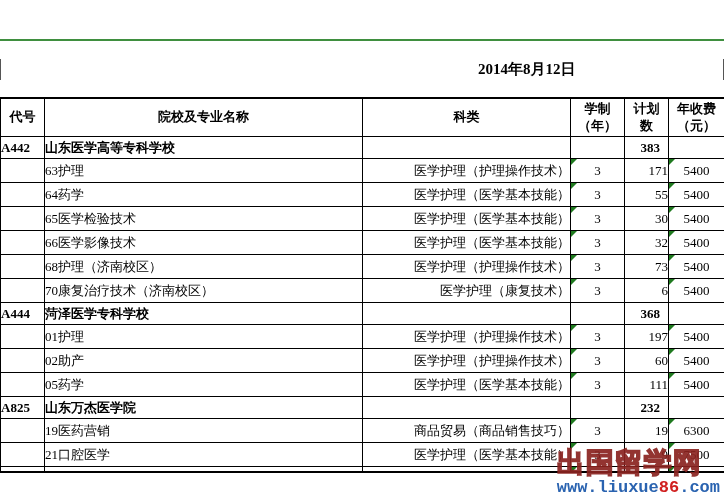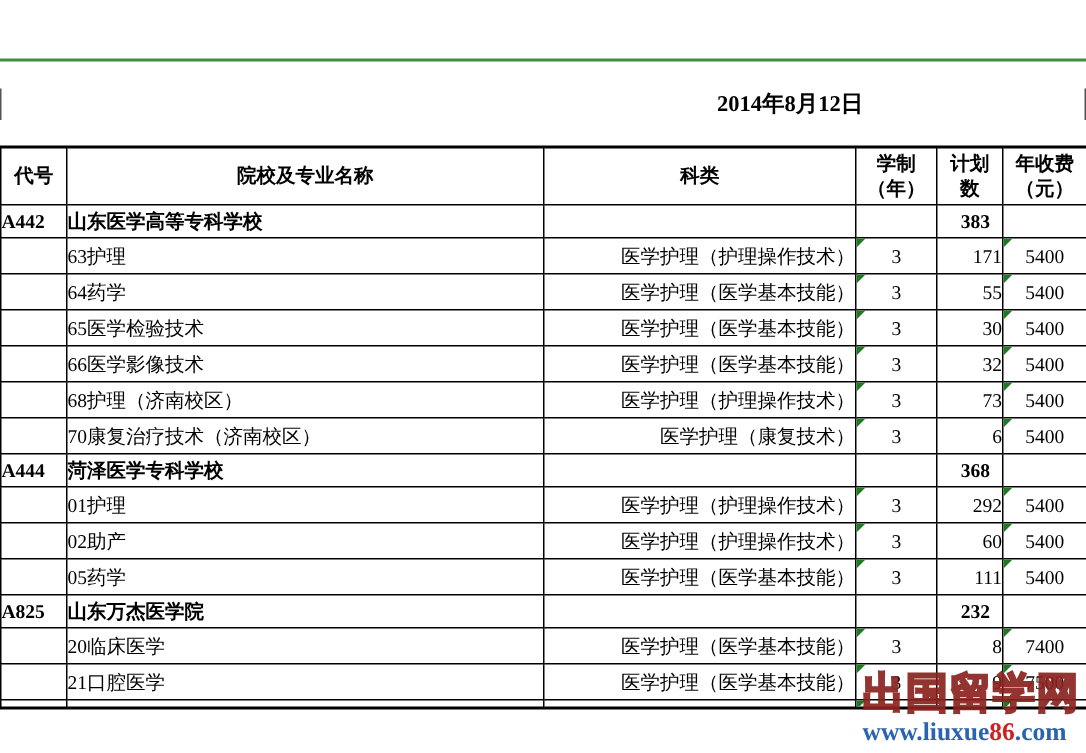--- a/index.html
+++ b/index.html
@@ -65,21 +65,21 @@
     font-size:28px; font-weight:bold; letter-spacing:1px;
     color:var(--wm-red,#8a2320); opacity:0.92;
     font-family:"Liberation Serif","DejaVu Serif",serif;
   }
   @supports (-webkit-text-stroke: 1px black) {
     .wm-site { color:rgba(255,255,255,0.12); -webkit-text-stroke:1.6px var(--wm-red,#8a2320); }
   }
   .wm-url {
     margin-top:2px; font-size:17px; font-weight:bold; letter-spacing:0px;
     color:var(--wm-blue,#2a63b0);
-    font-family:Liberation Serif, serif;
+    font-family:Liberation Mono, monospace;
   }
   .wm-url .num { color:var(--wm-urlred,#d02020); }
 </style>
 </head>
 <body>
 
 <div class="sheet">
 
   <div class="green-rule"></div>
 
@@ -184,21 +184,21 @@
           <td class="c-category"></td>
           <td class="c-years"></td>
           <td class="c-plan">368</td>
           <td class="c-fee"></td>
         </tr>
         <tr class="program">
           <td class="c-code"></td>
           <td class="c-name">01护理</td>
           <td class="c-category">医学护理（护理操作技术）</td>
           <td class="c-years">3<i class="tri"></i></td>
-          <td class="c-plan">292</td>
+          <td class="c-plan">197</td>
           <td class="c-fee">5400<i class="tri"></i></td>
         </tr>
         <tr class="program">
           <td class="c-code"></td>
           <td class="c-name">02助产</td>
           <td class="c-category">医学护理（护理操作技术）</td>
           <td class="c-years">3<i class="tri"></i></td>
           <td class="c-plan">60</td>
           <td class="c-fee">5400<i class="tri"></i></td>
         </tr>
@@ -213,25 +213,25 @@
         <tr class="school">
           <td class="c-code">A825</td>
           <td class="c-name">山东万杰医学院</td>
           <td class="c-category"></td>
           <td class="c-years"></td>
           <td class="c-plan">232</td>
           <td class="c-fee"></td>
         </tr>
         <tr class="program">
           <td class="c-code"></td>
-          <td class="c-name">20临床医学</td>
-          <td class="c-category">医学护理（医学基本技能）</td>
-          <td class="c-years">3<i class="tri"></i></td>
-          <td class="c-plan">8</td>
-          <td class="c-fee">7400<i class="tri"></i></td>
+          <td class="c-name">19医药营销</td>
+          <td class="c-category">商品贸易（商品销售技巧）</td>
+          <td class="c-years">3<i class="tri"></i></td>
+          <td class="c-plan">19</td>
+          <td class="c-fee">6300<i class="tri"></i></td>
         </tr>
         <tr class="program">
           <td class="c-code"></td>
           <td class="c-name">21口腔医学</td>
           <td class="c-category">医学护理（医学基本技能）</td>
           <td class="c-years">3<i class="tri"></i></td>
           <td class="c-plan">9</td>
           <td class="c-fee">7500<i class="tri"></i></td>
         </tr>
         <tr class="sliver">

